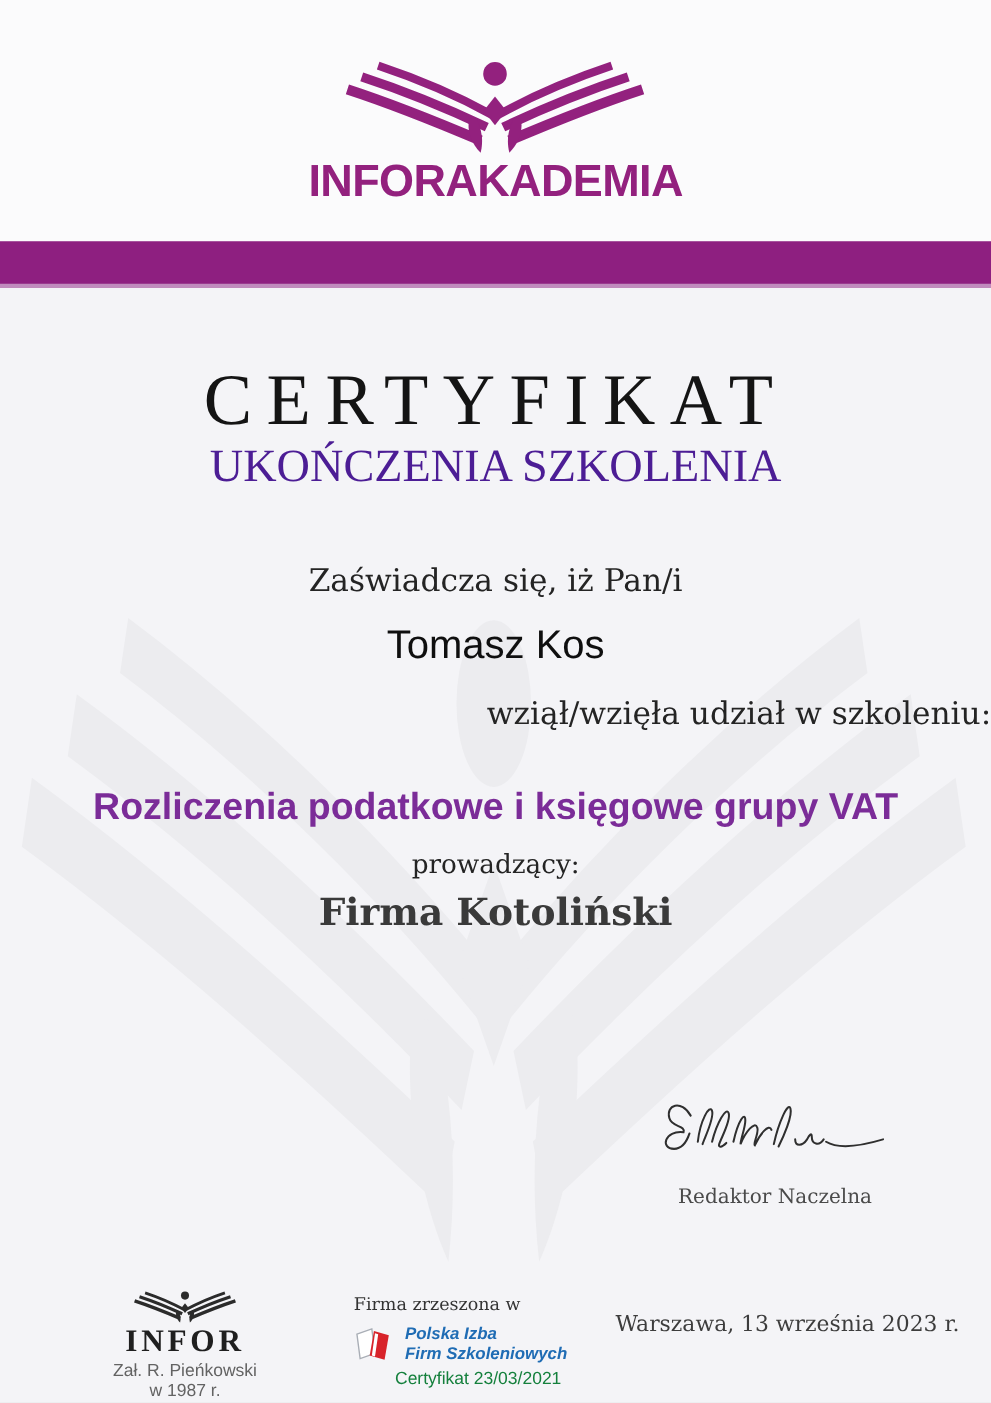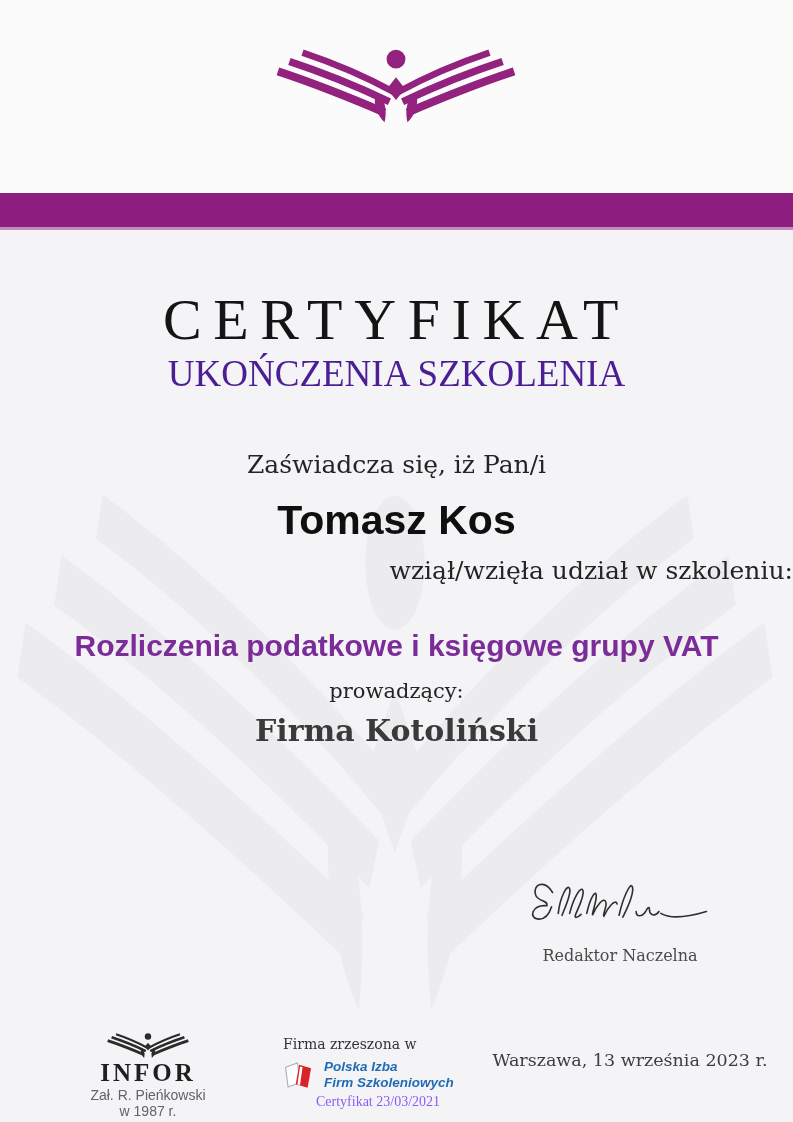--- a/index.html
+++ b/index.html
@@ -11,40 +11,40 @@
             font-family:"Liberation Sans",sans-serif;font-weight:bold;font-size:36px;
             letter-spacing:-0.5px;color:#93217e;}
   .band{position:absolute;left:0;top:193px;width:793px;height:34px;background:#8e1f80;
         border-bottom:3px solid #c08bbd;}
   .watermark{position:absolute;left:-20px;top:470px;width:830px;height:580px;color:#ececef;z-index:0;}
   .content{position:absolute;left:0;top:0;width:793px;height:875px;z-index:1;}
   .centered{position:absolute;left:0;width:793px;text-align:center;margin:0;}
   .cert-title{top:288px;font-size:58px;letter-spacing:0.2em;color:#141414;font-weight:normal;line-height:1.1;}
   .cert-subtitle{top:354px;font-size:37px;color:#4c1d95;font-weight:normal;line-height:1.1;}
   .statement{top:450px;font-size:25px;color:#242424;font-family:"DejaVu Serif",serif;}
-  .recipient{top:497px;font-size:41px;font-family:"Liberation Sans",sans-serif;font-weight:bold;color:#0f0f0f;}
+  .recipient{top:497px;font-size:32px;font-family:"Liberation Sans",sans-serif;font-weight:normal;color:#0f0f0f;}
   .participation{top:556px;font-size:25px;color:#242424;font-family:"DejaVu Serif",serif;text-align:right;}
   .course{top:629px;font-size:30px;font-family:"Liberation Sans",sans-serif;font-weight:bold;color:#7b2c98;}
   .trainer-label{top:679px;font-size:21px;color:#242424;font-family:"DejaVu Serif",serif;}
   .trainer{top:713px;font-size:30px;font-family:"DejaVu Serif",serif;font-weight:bold;color:#3a3a3a;}
   .sig-block{position:absolute;left:470px;top:864px;width:300px;text-align:center;}
   .sig-image{width:230px;height:76px;color:#2f2f2f;}
   .sig-name{font-size:17.5px;font-family:"DejaVu Serif",serif;font-weight:bold;color:#3b3b3b;margin:0;}
   .sig-role{font-size:16px;font-family:"DejaVu Serif",serif;color:#4a4a4a;margin:2px 0 0 0;}
   .infor-block{position:absolute;left:86px;top:1032px;width:124px;text-align:center;}
   .infor-mark{width:104px;height:28px;color:#2b2b2b;}
   .infor-name{font-size:25px;font-weight:bold;letter-spacing:3px;color:#1f1f1f;margin:-4px 0 0 0;line-height:1.05;}
   .infor-tagline{font-size:14px;font-family:"Liberation Sans",sans-serif;color:#636363;margin:1px 0 0 0;}
   .member-block{position:absolute;left:283px;top:1036px;width:220px;text-align:left;}
   .member-label{font-size:14px;font-family:"DejaVu Serif",serif;color:#333;margin:0;}
   .member-row{display:flex;align-items:center;margin-top:7px;}
   .pifs-icon{width:34px;height:30px;flex:0 0 auto;}
   .pifs-text{margin-left:7px;font-family:"Liberation Sans",sans-serif;font-style:italic;font-weight:bold;
              font-size:13.5px;line-height:1.15;color:#1f6cb4;}
-  .member-note{font-size:14px;font-family:Liberation Serif, serif;color:#8b5cf6;margin:4px 0 0 33px;}
+  .member-note{font-size:14px;font-family:Liberation Sans, sans-serif;color:#15803d;margin:4px 0 0 33px;}
   .place-date{position:absolute;left:480px;top:1050px;width:300px;text-align:center;
               font-size:17.5px;font-family:"DejaVu Serif",serif;color:#3d3d3d;margin:0;}
 </style>
 </head>
 <body>
 
 <svg width="0" height="0" style="position:absolute">
   <symbol id="wings-mark" viewBox="0 0 320 100">
     <g stroke="currentColor" fill="none">
       <path d="M46,8 C88,22 128,40 157,56" stroke-width="8"></path>
@@ -60,20 +60,21 @@
     <path d="M178,60 C173,70 171,81 174,93 C183,84 188,71 185,59 Z" fill="currentColor"></path>
   </symbol>
 </svg>
 
 <div class="page">
 
   <div class="header">
     <svg class="logo-mark" viewBox="0 0 320 100">
       <use href="#wings-mark"></use>
     </svg>
+    <div class="wordmark">INFORAKADEMIA</div>
   </div>
 
   <div class="band"></div>
 
   <svg class="watermark" viewBox="0 0 320 100" preserveAspectRatio="none">
     <use href="#wings-mark"></use>
   </svg>
 
   <div class="content">
 

